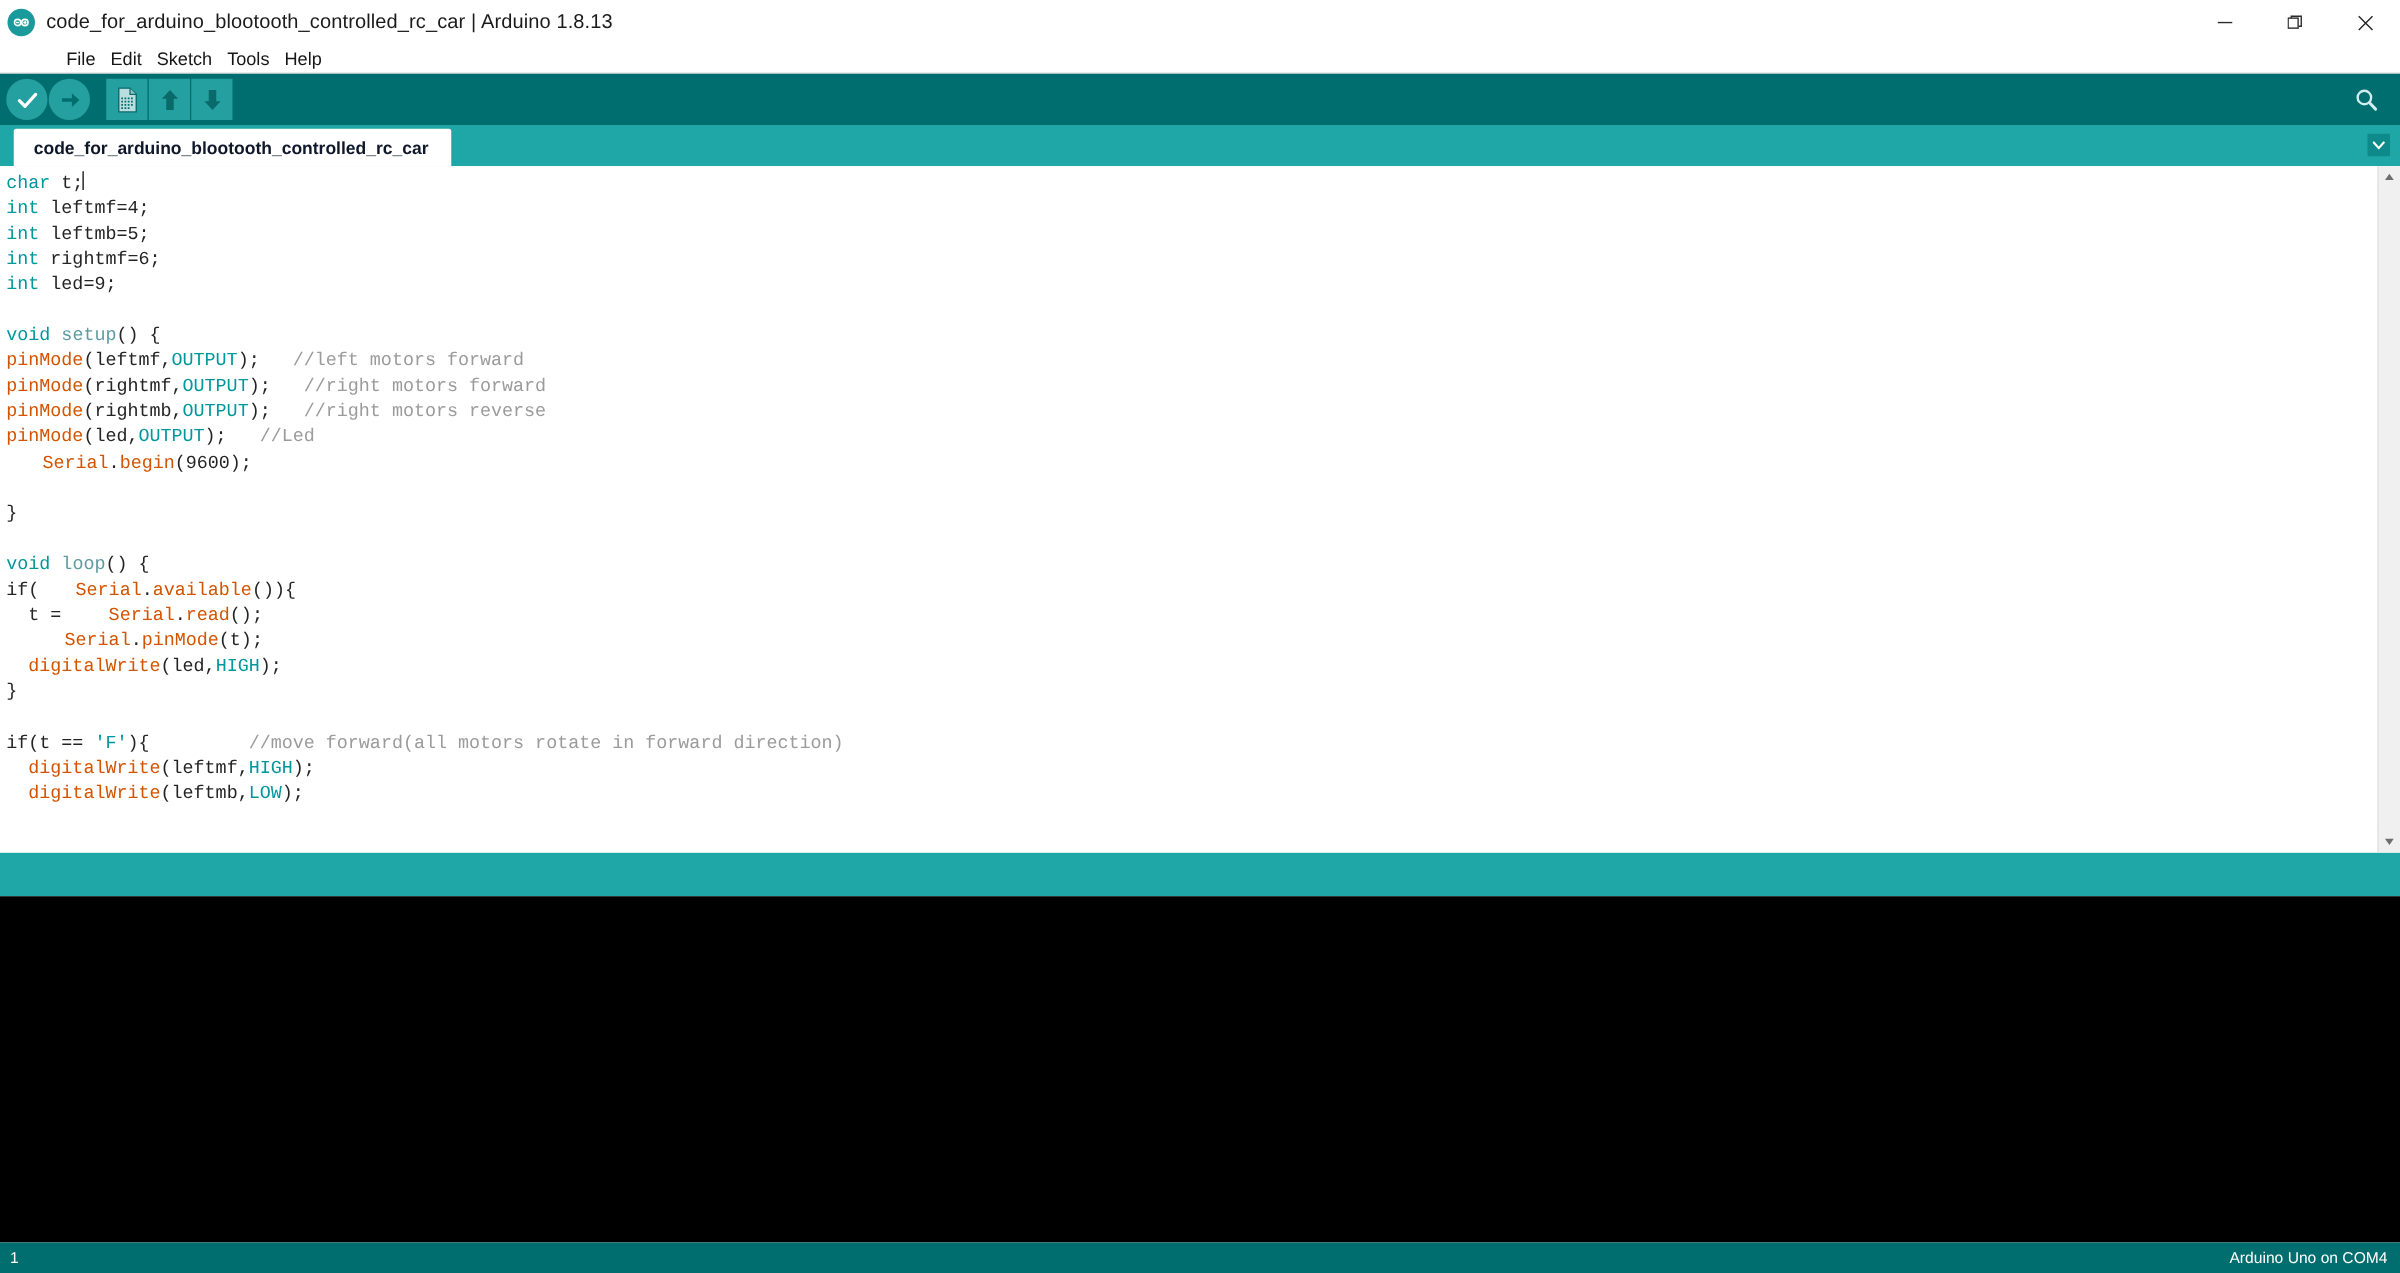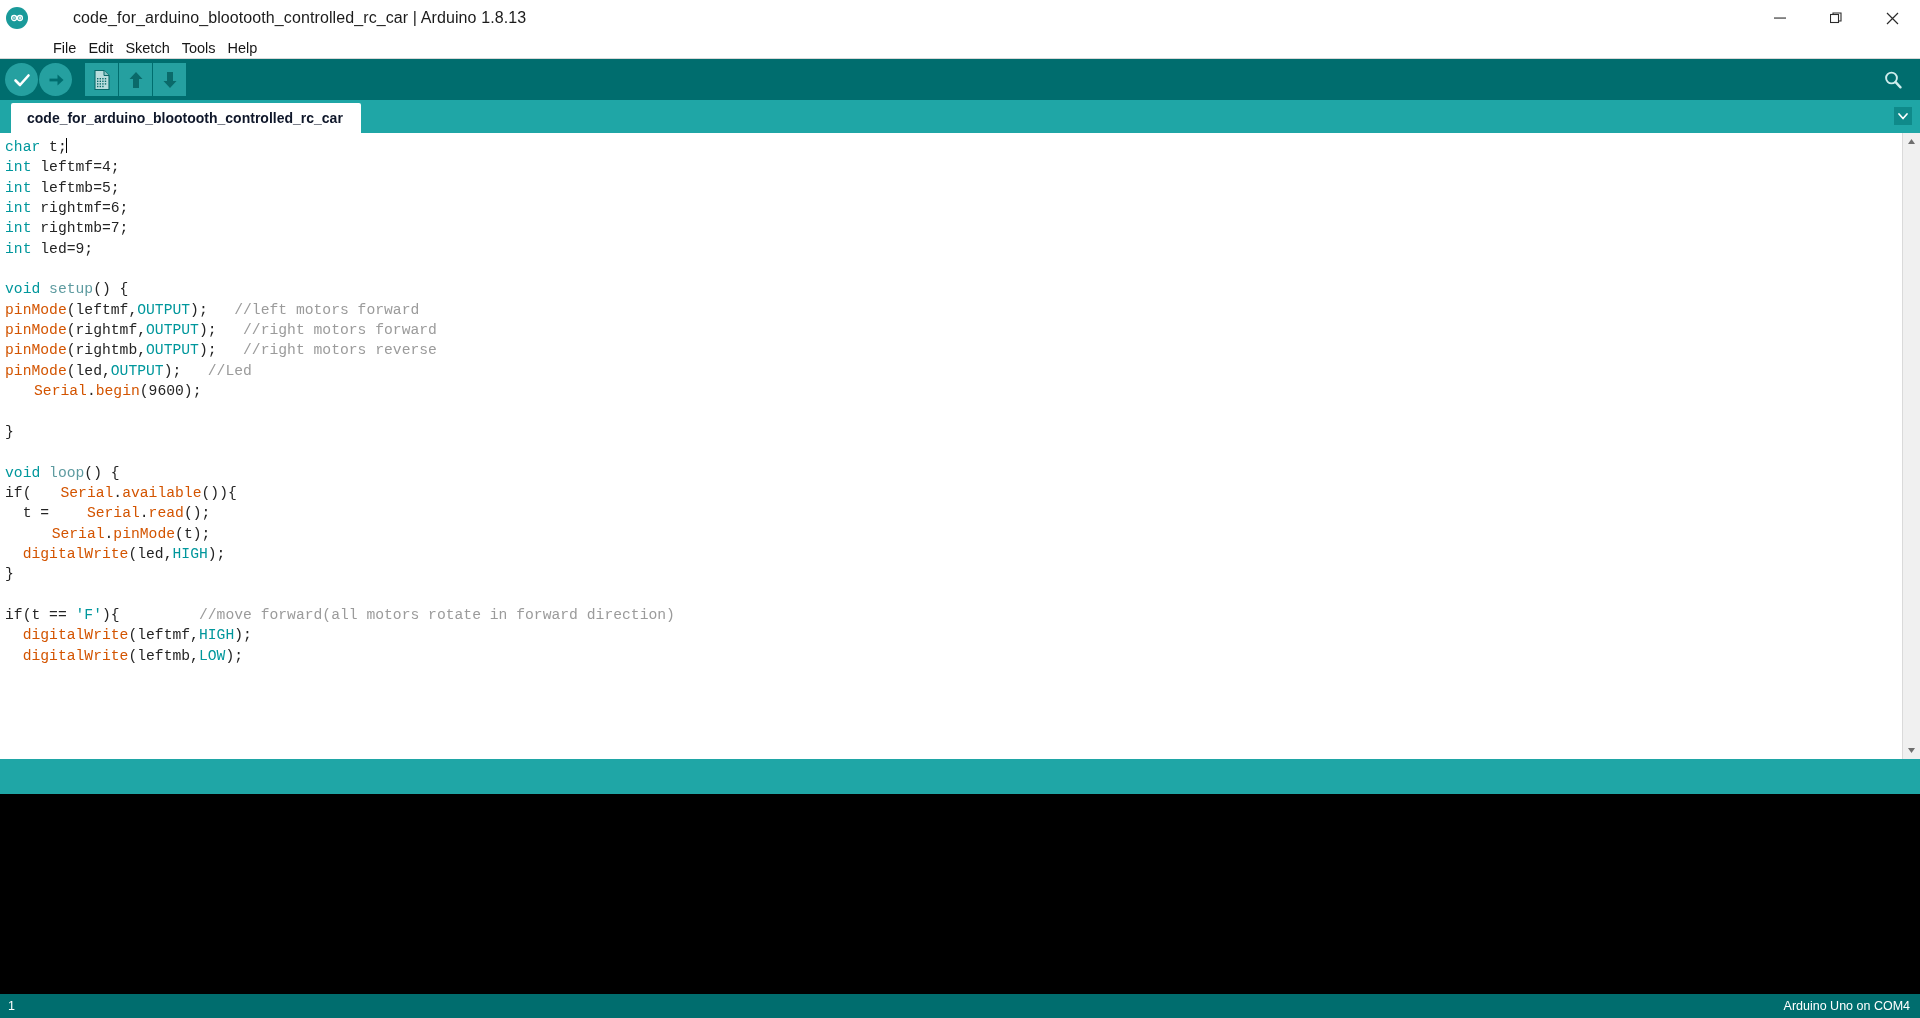--- a/index.html
+++ b/index.html
@@ -19,21 +19,20 @@
 
   
   .titlebar {
     height: 36px;
     min-height: 36px;
     background: #ffffff;
     display: flex;
     align-items: center;
     position: relative;
     border-bottom: 1px solid #ffffff;
-    gap: 36px;
   }
   .app-logo {
     width: 22px; height: 22px;
     margin-left: 6px; margin-right: 9px;
     border-radius: 50%;
     background: #1a9a9a;
     display: flex; align-items: center; justify-content: center;
     flex: none;
   }
   .app-logo svg { display:block; }
@@ -131,21 +130,21 @@
   .tab-menu-btn {
     position: absolute;
     right: 4px; top: 3px;
     width: 26px; height: 26px;
     display: flex; align-items: center; justify-content: center;
   }
 
   
   .editor-wrap {
     flex: none;
-    height: 626px;
+    height: 549px;
     background: #ffffff;
     display: flex;
     position: relative;
     overflow: hidden;
   }
   .code-area {
     flex: 1;
     overflow: hidden;
     padding: 4px 0 0 5px;
     background: #ffffff;
@@ -347,21 +346,20 @@
       </svg>
     </div>
   </div>
 
   <div class="editor-wrap">
     <div class="code-area" id="code-area">
         <div class="code-line"><span class="tok-kw">char</span><span class="tok-plain"> t;</span><span class="caret"></span></div>
         <div class="code-line"><span class="tok-kw">int</span><span class="tok-plain"> leftmf=4;</span></div>
         <div class="code-line"><span class="tok-kw">int</span><span class="tok-plain"> leftmb=5;</span></div>
         <div class="code-line"><span class="tok-kw">int</span><span class="tok-plain"> rightmf=6;</span></div>
-        <div class="code-line"><span class="tok-kw">int</span><span class="tok-plain"> rightmb=7;</span></div>
         <div class="code-line"><span class="tok-kw">int</span><span class="tok-plain"> led=9;</span></div>
         <div class="code-line">&nbsp;</div>
         <div class="code-line"><span class="tok-kw">void</span><span class="tok-plain"> </span><span class="tok-fn">setup</span><span class="tok-plain">() {</span></div>
         <div class="code-line"><span class="tok-func">pinMode</span><span class="tok-plain">(leftmf,</span><span class="tok-const">OUTPUT</span><span class="tok-plain">);   </span><span class="tok-com">//left motors forward</span></div>
         <div class="code-line"><span class="tok-func">pinMode</span><span class="tok-plain">(rightmf,</span><span class="tok-const">OUTPUT</span><span class="tok-plain">);   </span><span class="tok-com">//right motors forward</span></div>
         <div class="code-line"><span class="tok-func">pinMode</span><span class="tok-plain">(rightmb,</span><span class="tok-const">OUTPUT</span><span class="tok-plain">);   </span><span class="tok-com">//right motors reverse</span></div>
         <div class="code-line"><span class="tok-func">pinMode</span><span class="tok-plain">(led,</span><span class="tok-const">OUTPUT</span><span class="tok-plain">);   </span><span class="tok-com">//Led</span></div>
         <div class="code-line"><span class="tok-obj">Serial</span><span class="tok-plain">.</span><span class="tok-func">begin</span><span class="tok-plain">(9600);</span></div>
         <div class="code-line">&nbsp;</div>
         <div class="code-line"><span class="tok-plain">}</span></div>

